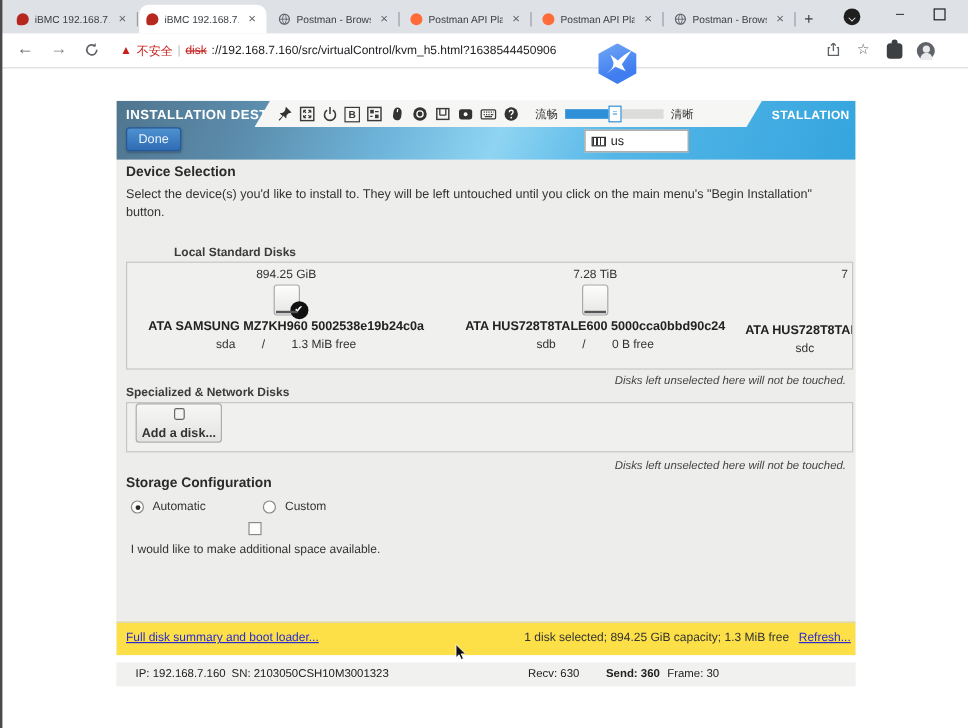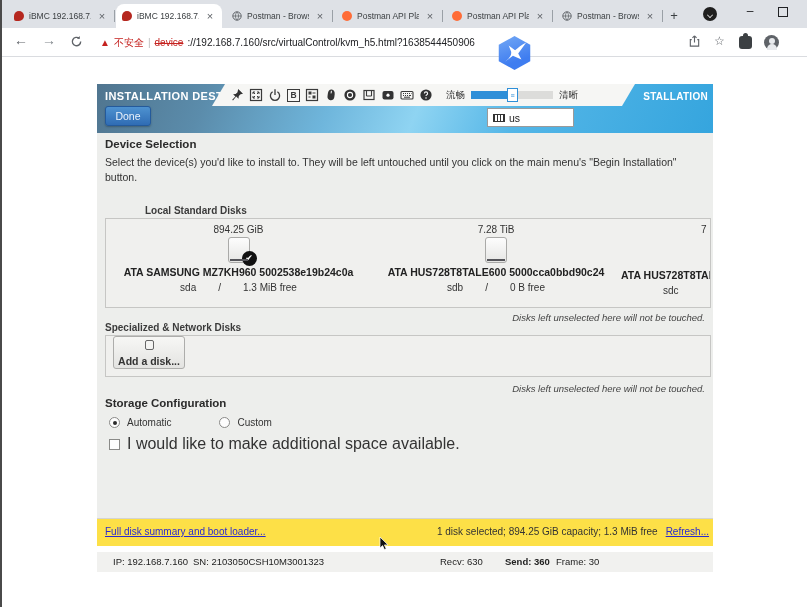--- a/index.html
+++ b/index.html
@@ -99,21 +99,21 @@
   #add-panel { position:absolute; left:8px; top:202px; width:606px; height:42px; background:#f0f0ee; border:1px solid #c6c6c4; }
   #add-btn { position:absolute; left:7px; top:0; width:72px; height:33px; background:linear-gradient(#f7f7f5,#e3e3e1);
     border:1px solid #adadab; border-radius:3px; text-align:center; }
   .mini-disk { display:block; width:9px; height:10px; margin:3px auto 1px; border:1px solid #666; border-radius:2px; background:#f4f4f2; }
   #add-btn .albl { font-size:10.5px; font-weight:bold; color:#333; }
   #storage-title { top:264px; }
   .radio-row { position:absolute; left:12px; top:284px; display:flex; gap:48px; font-size:10px; color:#333; }
   .radio { display:flex; align-items:center; gap:7px; }
   .rdot { width:11px; height:11px; border:1px solid #8a8a88; border-radius:50%; background:#fdfdfd; position:relative; }
   .rdot.sel:after { content:""; position:absolute; left:2.5px; top:2.5px; width:4px; height:4px; border-radius:50%; background:#2b2b2b; }
-  .check-row { position:absolute; left:12px; top:302px; display:flex; align-items:center; gap:7px; font-size:16px; color:#333; }
+  .check-row { position:absolute; left:12px; top:302px; display:flex; align-items:center; gap:7px; font-size:10px; color:#333;flex-direction:column; }
   .cbox { width:11px; height:11px; border:1px solid #8a8a88; background:#fdfdfd; }
   #bottom-bar { position:absolute; left:0; top:385px; width:616px; height:28px; border-top:1px solid #d4d4d2; background:#fde047; }
   .ilink { font-size:10px; color:#2a2ad0; text-decoration:underline; }
   #sum-link { position:absolute; left:8px; top:7px; }
   #sum-right { position:absolute; right:4px; top:7px; display:flex; gap:8px; align-items:center; }
   #sum-text { font-size:10px; color:#333; }
 
   
   #kstatus { left:97px; top:552px; width:616px; height:20px; background:#f1f1ef; }
   #kstatus span { position:absolute; top:4px; font-size:9.5px; color:#222; white-space:nowrap; }
@@ -174,21 +174,21 @@
     <span id="nav-back" class="navbtn">←</span>
     <span id="nav-fwd" class="navbtn">→</span>
     <svg id="nav-reload" class="navbtn" width="13" height="13" viewBox="0 0 14 14">
         <path d="M11.5 7a4.5 4.5 0 1 1-1.4-3.2" fill="none" stroke="#5f6368" stroke-width="1.5"></path>
         <path d="M10.5 1v3h-3z" fill="#5f6368"></path>
       </svg>
     <div id="addr" class="abs">
       <span id="warn-tri">▲</span>
       <span id="warn-text">不安全</span>
       <span id="addr-div">|</span>
-      <span id="scheme">device</span>
+      <span id="scheme">disk</span>
       <span id="url-rest">://192.168.7.160/src/virtualControl/kvm_h5.html?1638544450906</span>
     </div>
     <svg class="addr-right" id="ic-share" width="13" height="13" viewBox="0 0 14 14">
         <path d="M4 5H2.5v7h9V5H10" fill="none" stroke="#5f6368" stroke-width="1.2"></path>
         <path d="M7 1v7M7 1L4.8 3.2M7 1l2.2 2.2" fill="none" stroke="#5f6368" stroke-width="1.2"></path>
       </svg>
     <span class="addr-right" id="ic-star">☆</span>
     <div class="addr-right" id="ic-puzzle"></div>
     <div class="addr-right" id="ic-avatar"></div>
   </div>

